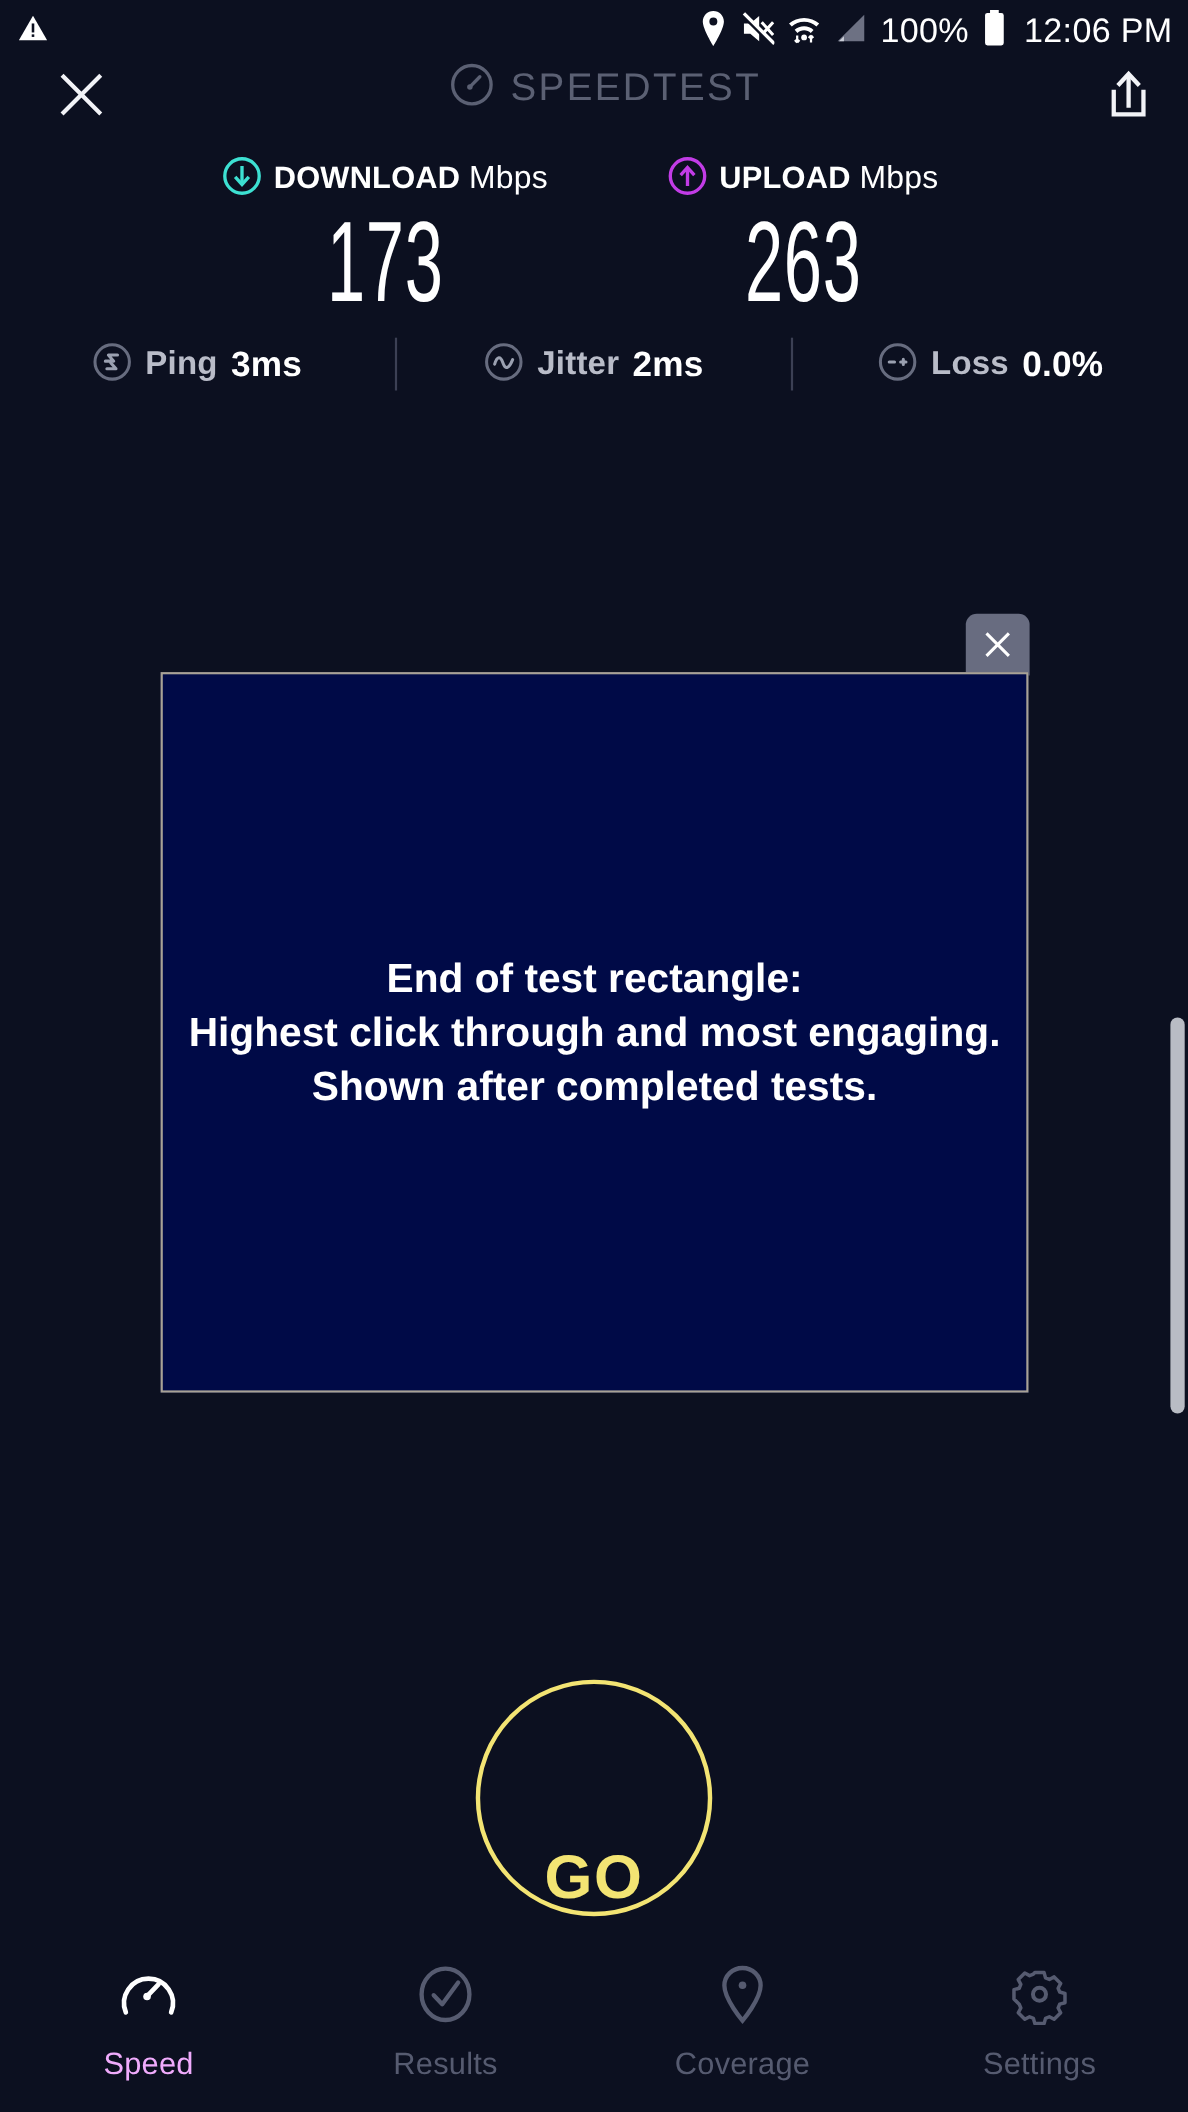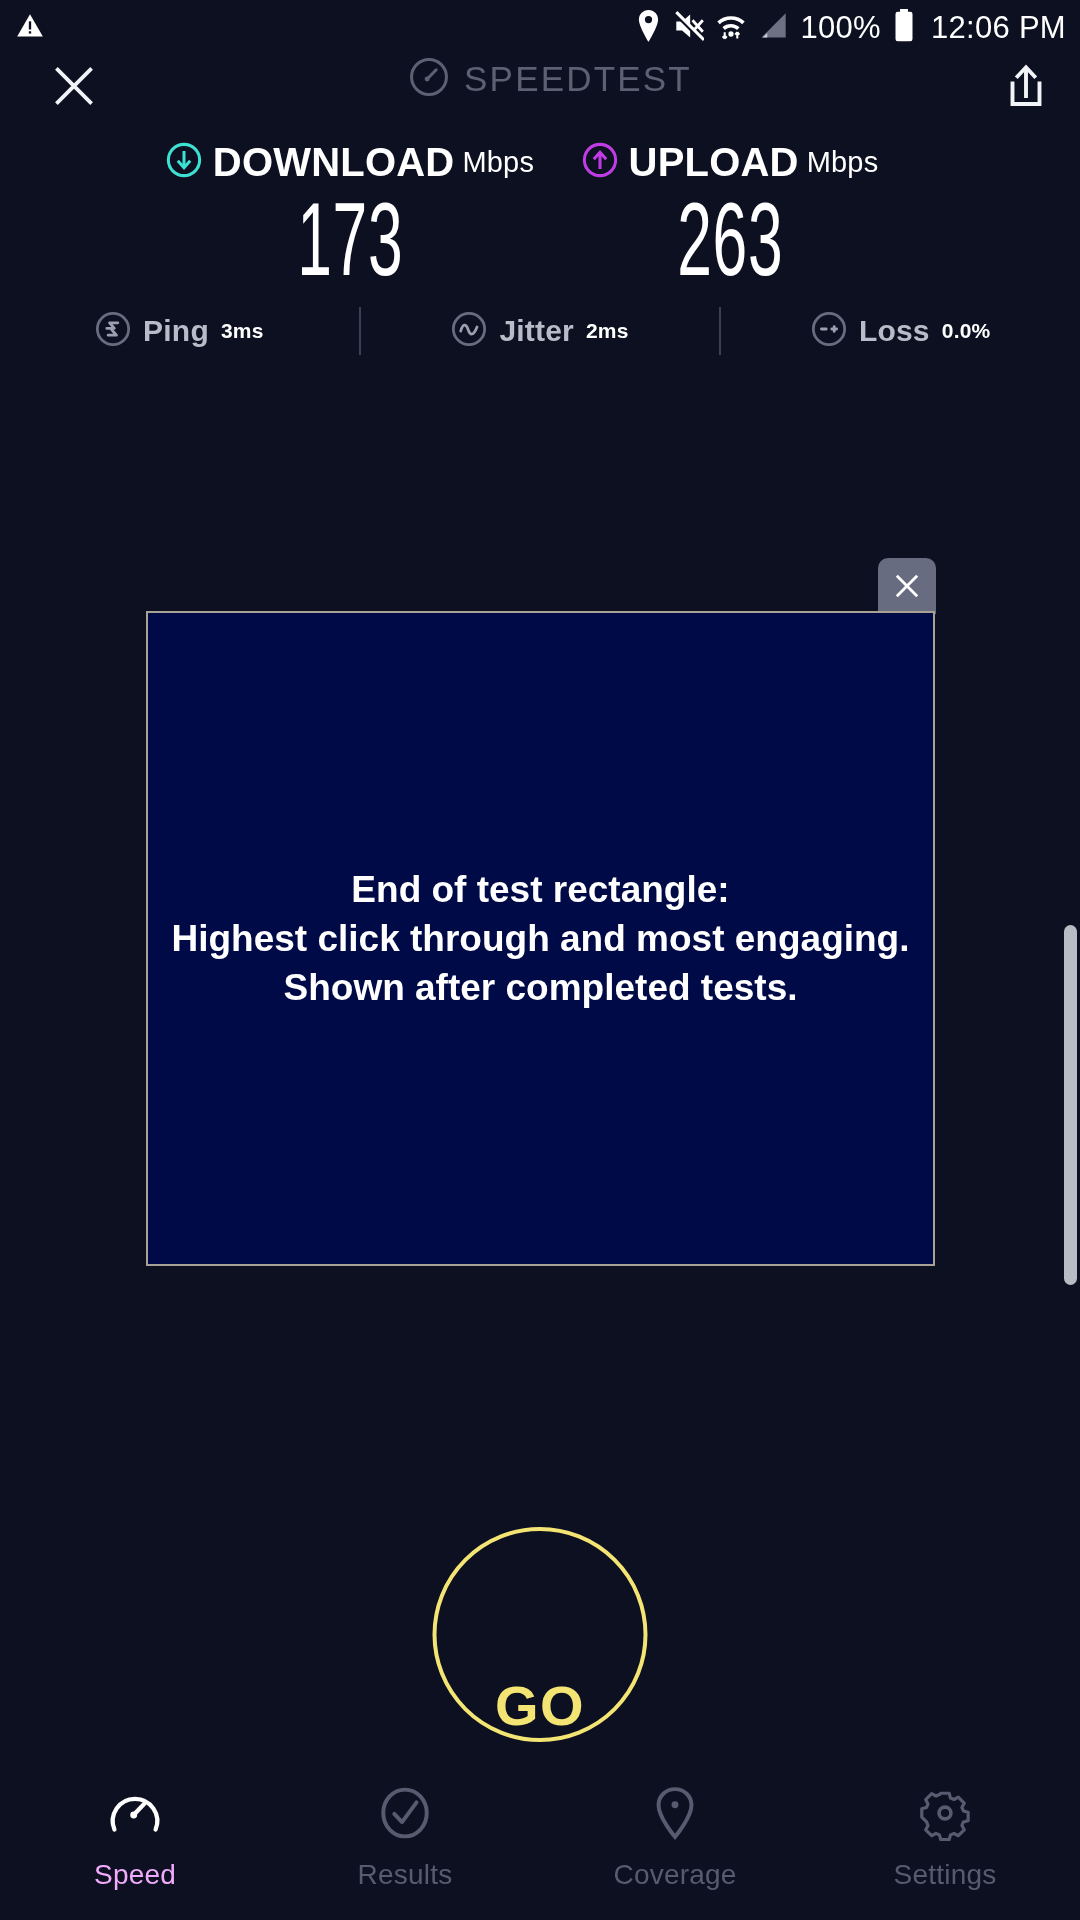--- a/index.html
+++ b/index.html
@@ -102,21 +102,21 @@
     align-items: center;
   }
   .metric-head {
     display: flex;
     align-items: center;
     gap: 11px;
     height: 44px;
   }
   .metric-head .cap {
     color: #ffffff;
-    font-size: 40px;
+    font-size: 28px;
     font-weight: 700;
     letter-spacing: .2px;
   }
   .metric-head .unit {
     color: #ffffff;
     font-size: 29px;
     font-weight: 400;
     letter-spacing: .2px;
     margin-left: -3px;
   }
@@ -151,21 +151,21 @@
   }
   .pjl-label {
     color: #b9bcc8;
     font-size: 30px;
     font-weight: 700;
     letter-spacing: .2px;
     text-align: right;
   }
   .pjl-value {
     color: #ffffff;
-    font-size: 21px;
+    font-size: 32px;
     font-weight: 700;
     letter-spacing: .2px;
   }
   .pjl-div {
     width: 2px;
     height: 48px;
     background: #3c4054;
   }
 
   

